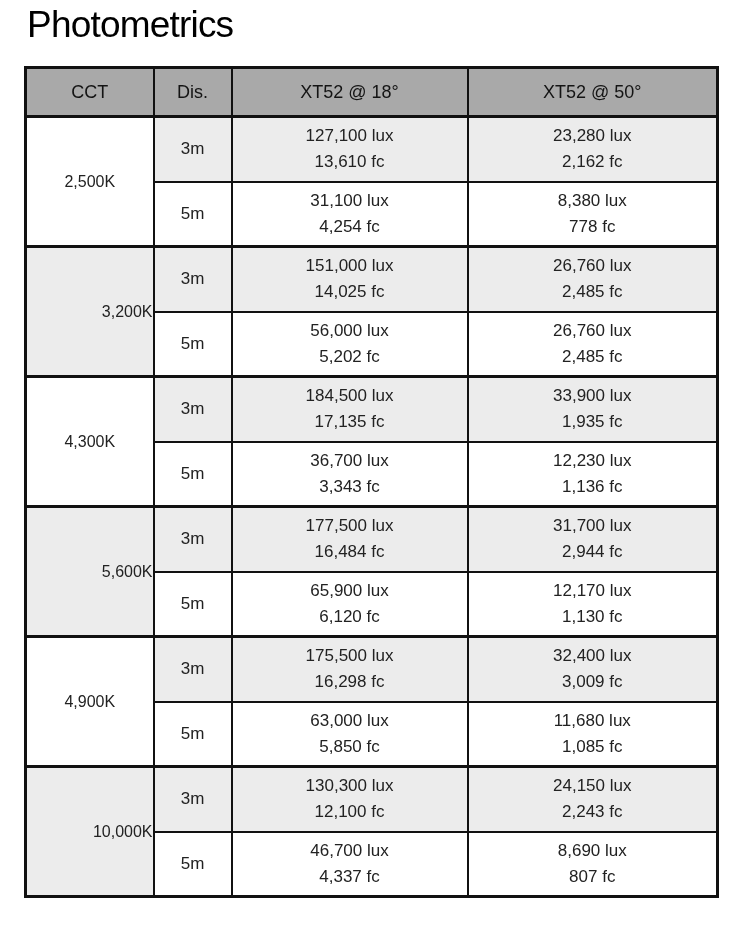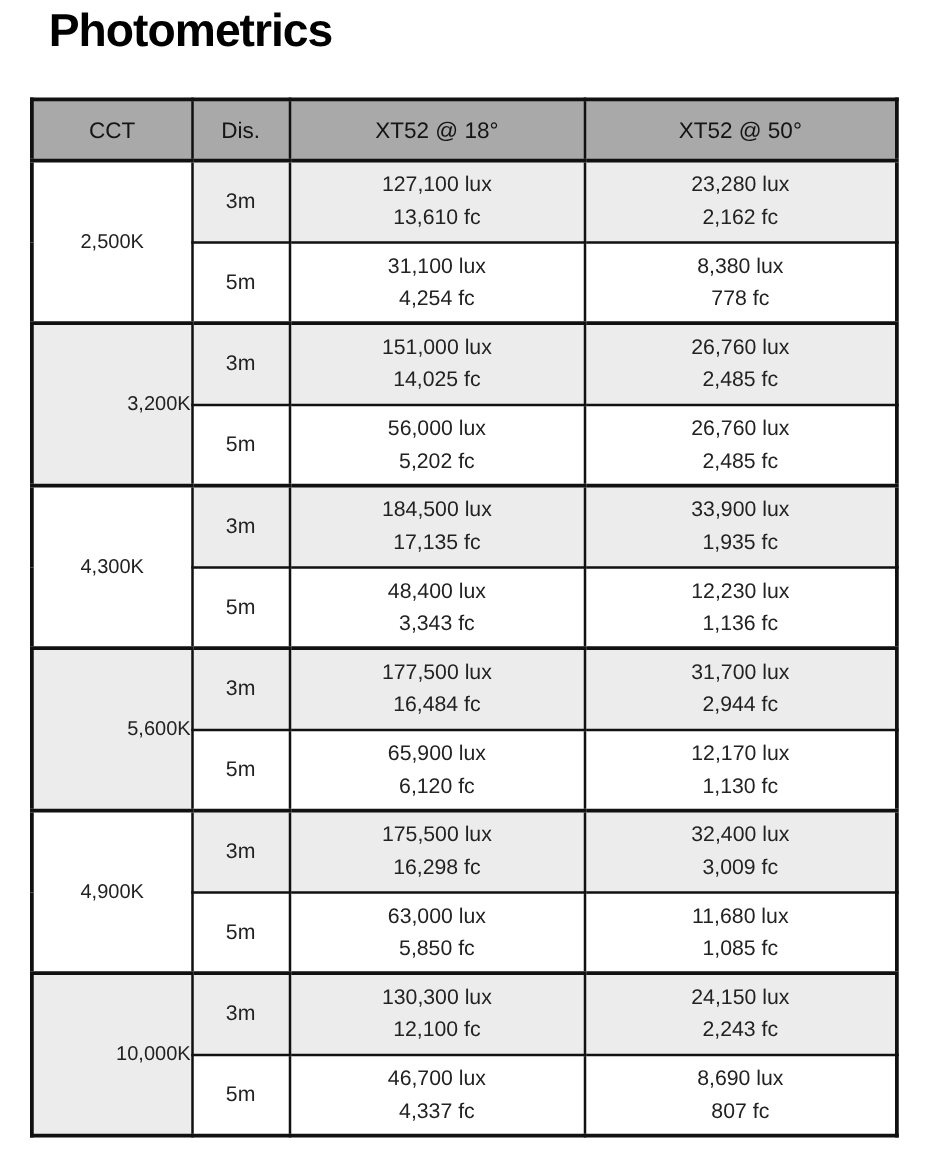--- a/index.html
+++ b/index.html
@@ -7,28 +7,27 @@
     width: 740px; height: 925px;
     background: #ffffff;
     font-family: "Liberation Sans", "DejaVu Sans", sans-serif;
     color: #1c1c1c;
   }
   .page { position: relative; width: 740px; height: 925px; overflow: hidden; }
   .title {
     position: absolute;
     left: 27px; top: 4px;
     font-size: 37px;
-    font-weight: 700;
+    font-weight: 400;
     letter-spacing: -0.8px;
     color: #000000;
-    margin-left: 12px;
   }
   table.photometrics {
     position: absolute;
-    left: 24px; top: 78px;
+    left: 24px; top: 66px;
     width: 692px;
     border-collapse: collapse;
     table-layout: fixed;
     font-size: 17px;
     color: #222222;
   }
   table.photometrics th,
   table.photometrics td {
     border: 2px solid #111111;
     text-align: center;
@@ -144,21 +143,21 @@
           <div class="line">17,135 fc</div>
         </td>
         <td class="val">
           <div class="line">33,900 lux</div>
           <div class="line">1,935 fc</div>
         </td>
       </tr>
       <tr class="row-5m">
         <td class="dis">5m</td>
         <td class="val">
-          <div class="line">48,400 lux</div>
+          <div class="line">36,700 lux</div>
           <div class="line">3,343 fc</div>
         </td>
         <td class="val">
           <div class="line">12,230 lux</div>
           <div class="line">1,136 fc</div>
         </td>
       </tr>
     </tbody>
 
     <tbody class="alt">

